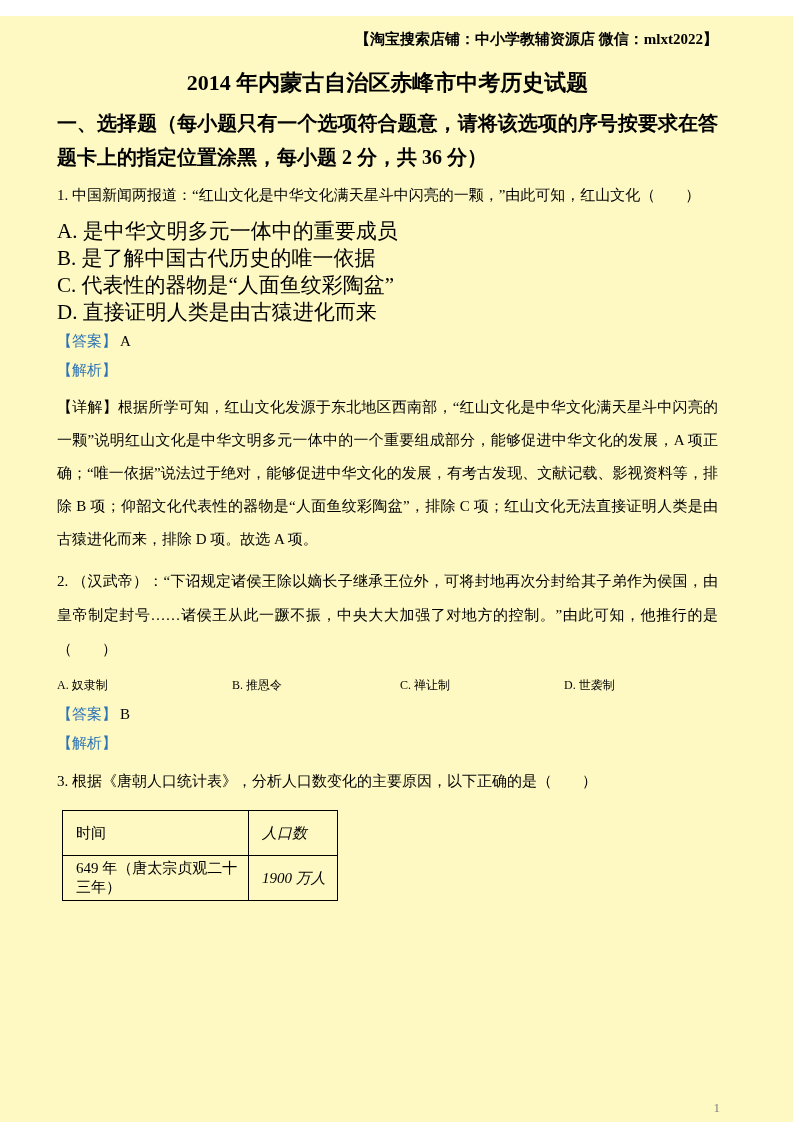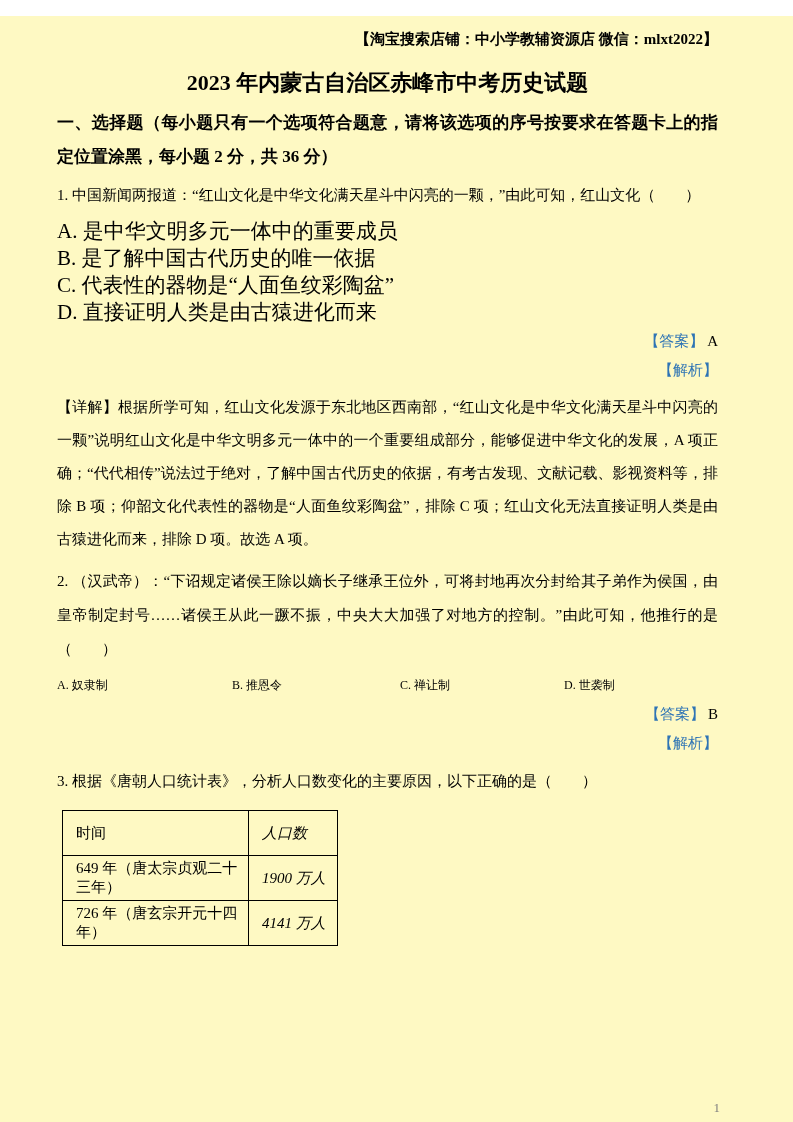--- a/index.html
+++ b/index.html
@@ -25,21 +25,21 @@
     margin: 6px 0 0 0;
   }
   .doc-title {
     text-align: center;
     font-size: 22px;
     font-weight: bold;
     line-height: 30px;
     margin: 20px 0 0 0;
   }
   .section-heading {
-    font-size: 17px;
+    font-size: 20px;
     font-weight: bold;
     line-height: 34px;
     text-align: justify;
     margin: 8px 0 0 0;
   }
   .stem {
     font-size: 15px;
     line-height: 34px;
     text-align: justify;
     margin: 4px 0 0 0;
@@ -60,21 +60,20 @@
     display: grid;
     grid-template-columns: 175px 168px 164px auto;
     font-size: 12px;
     line-height: 16px;
     margin: 11px 0;
   }
   .meta-line {
     font-size: 15px;
     line-height: 16px;
     margin: 13px 0;
-    text-align: right;
   }
   .blue { color: #2E74B5; }
   .ans-value { margin-left: 3px; }
   .detail-para {
     font-size: 15px;
     line-height: 33px;
     text-align: justify;
     margin: 10px 0 0 0;
   }
   .stats-table {
@@ -100,33 +99,33 @@
     line-height: 16px;
   }
 </style>
 </head>
 <body>
 
 <div class="page">
 
   <p class="header-note">【淘宝搜索店铺：中小学教辅资源店 微信：mlxt2022】</p>
 
-  <h1 class="doc-title">2023 年内蒙古自治区赤峰市中考历史试题</h1>
+  <h1 class="doc-title">2014 年内蒙古自治区赤峰市中考历史试题</h1>
 
   <p class="section-heading">一、选择题（每小题只有一个选项符合题意，请将该选项的序号按要求在答题卡上的指定位置涂黑，每小题 2 分，共 36 分）</p>
 
   <div>
     <p class="stem">1. 中国新闻两报道：“红山文化是中华文化满天星斗中闪亮的一颗，”由此可知，红山文化（　　）</p>
     <p class="option">A. 是中华文明多元一体中的重要成员</p>
     <p class="option">B. 是了解中国古代历史的唯一依据</p>
     <p class="option">C. 代表性的器物是“人面鱼纹彩陶盆”</p>
     <p class="option">D. 直接证明人类是由古猿进化而来</p>
     <p class="meta-line"><span class="blue">【答案】</span><span class="ans-value">A</span></p>
     <p class="meta-line"><span class="blue">【解析】</span></p>
-    <p class="detail-para"><span>【详解】</span><span>根据所学可知，红山文化发源于东北地区西南部，“红山文化是中华文化满天星斗中闪亮的一颗”说明红山文化是中华文明多元一体中的一个重要组成部分，能够促进中华文化的发展，A 项正确；“代代相传”说法过于绝对，了解中国古代历史的依据，有考古发现、文献记载、影视资料等，排除 B 项；仰韶文化代表性的器物是“人面鱼纹彩陶盆”，排除 C 项；红山文化无法直接证明人类是由古猿进化而来，排除 D 项。故选 A 项。</span></p>
+    <p class="detail-para"><span>【详解】</span><span>根据所学可知，红山文化发源于东北地区西南部，“红山文化是中华文化满天星斗中闪亮的一颗”说明红山文化是中华文明多元一体中的一个重要组成部分，能够促进中华文化的发展，A 项正确；“唯一依据”说法过于绝对，能够促进中华文化的发展，有考古发现、文献记载、影视资料等，排除 B 项；仰韶文化代表性的器物是“人面鱼纹彩陶盆”，排除 C 项；红山文化无法直接证明人类是由古猿进化而来，排除 D 项。故选 A 项。</span></p>
   </div>
 
   <div>
     <p class="stem-multiline">2. （汉武帝）：“下诏规定诸侯王除以嫡长子继承王位外，可将封地再次分封给其子弟作为侯国，由皇帝制定封号……诸侯王从此一蹶不振，中央大大加强了对地方的控制。”由此可知，他推行的是（　　）</p>
     <div class="option-row">
       <span>A. 奴隶制</span>
       <span>B. 推恩令</span>
       <span>C. 禅让制</span>
       <span>D. 世袭制</span>
     </div>
@@ -139,23 +138,19 @@
     <table class="stats-table">
       <tbody>
         <tr>
           <td class="col-time">时间</td>
           <td class="col-pop">人口数</td>
         </tr>
         <tr>
           <td class="col-time">649 年（唐太宗贞观二十三年）</td>
           <td class="col-pop">1900 万人</td>
         </tr>
-        <tr>
-          <td class="col-time">726 年（唐玄宗开元十四年）</td>
-          <td class="col-pop">4141 万人</td>
-        </tr>
       </tbody>
     </table>
   </div>
 
   <div class="page-number">1</div>
 
 </div>
 
 </body></html>

